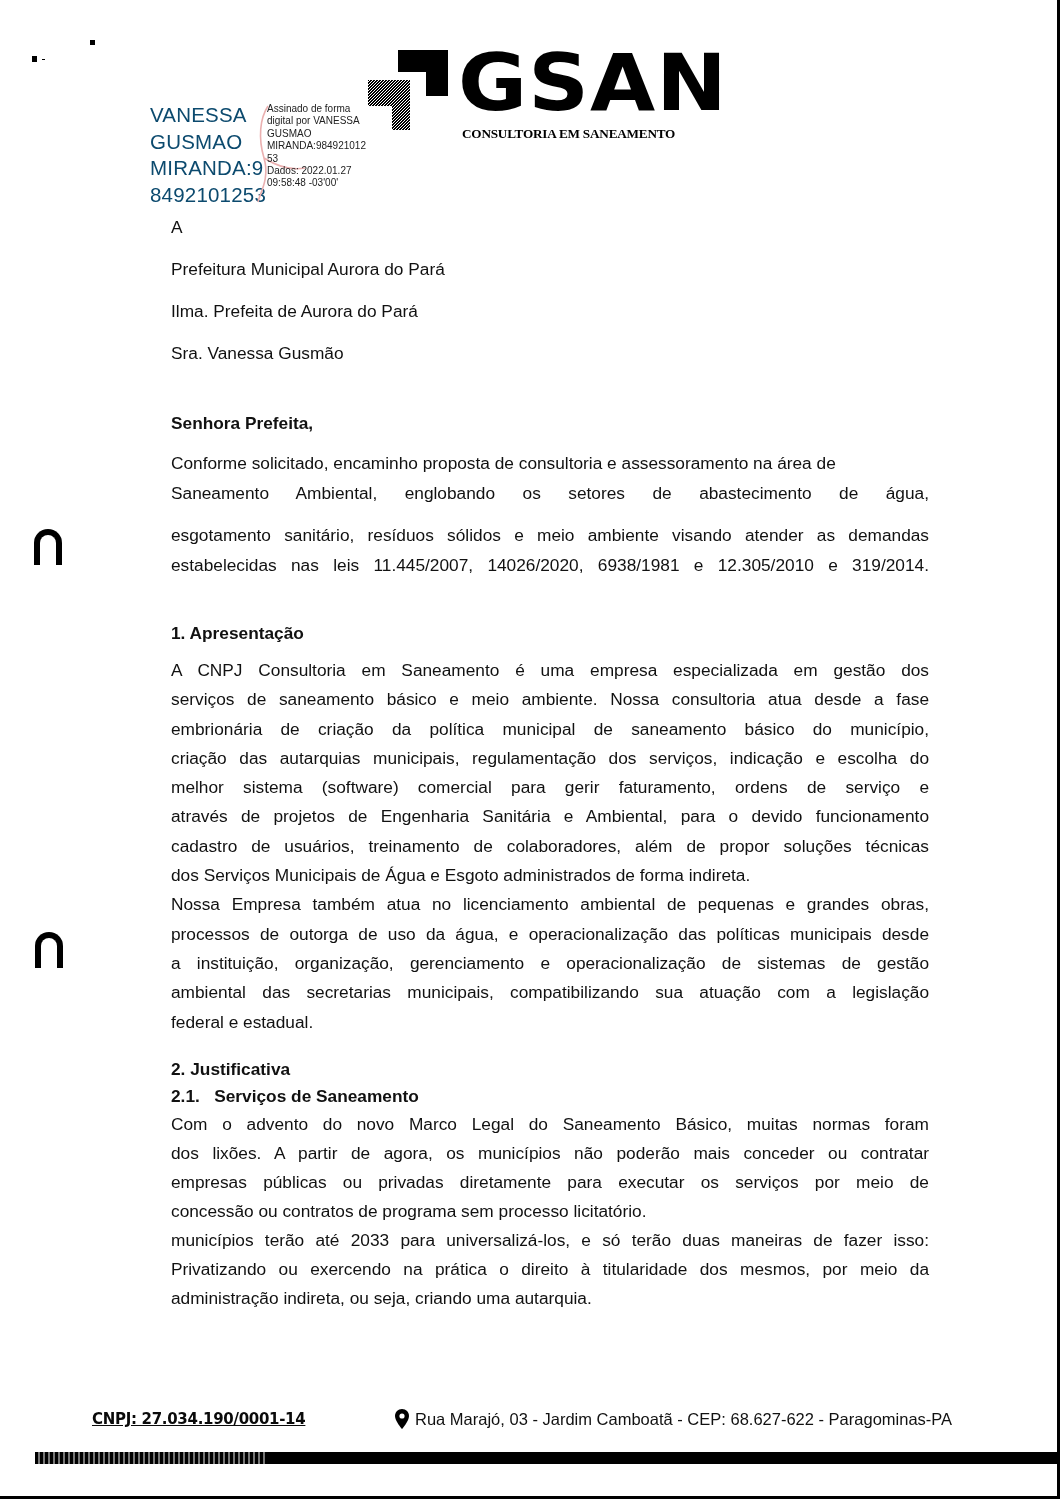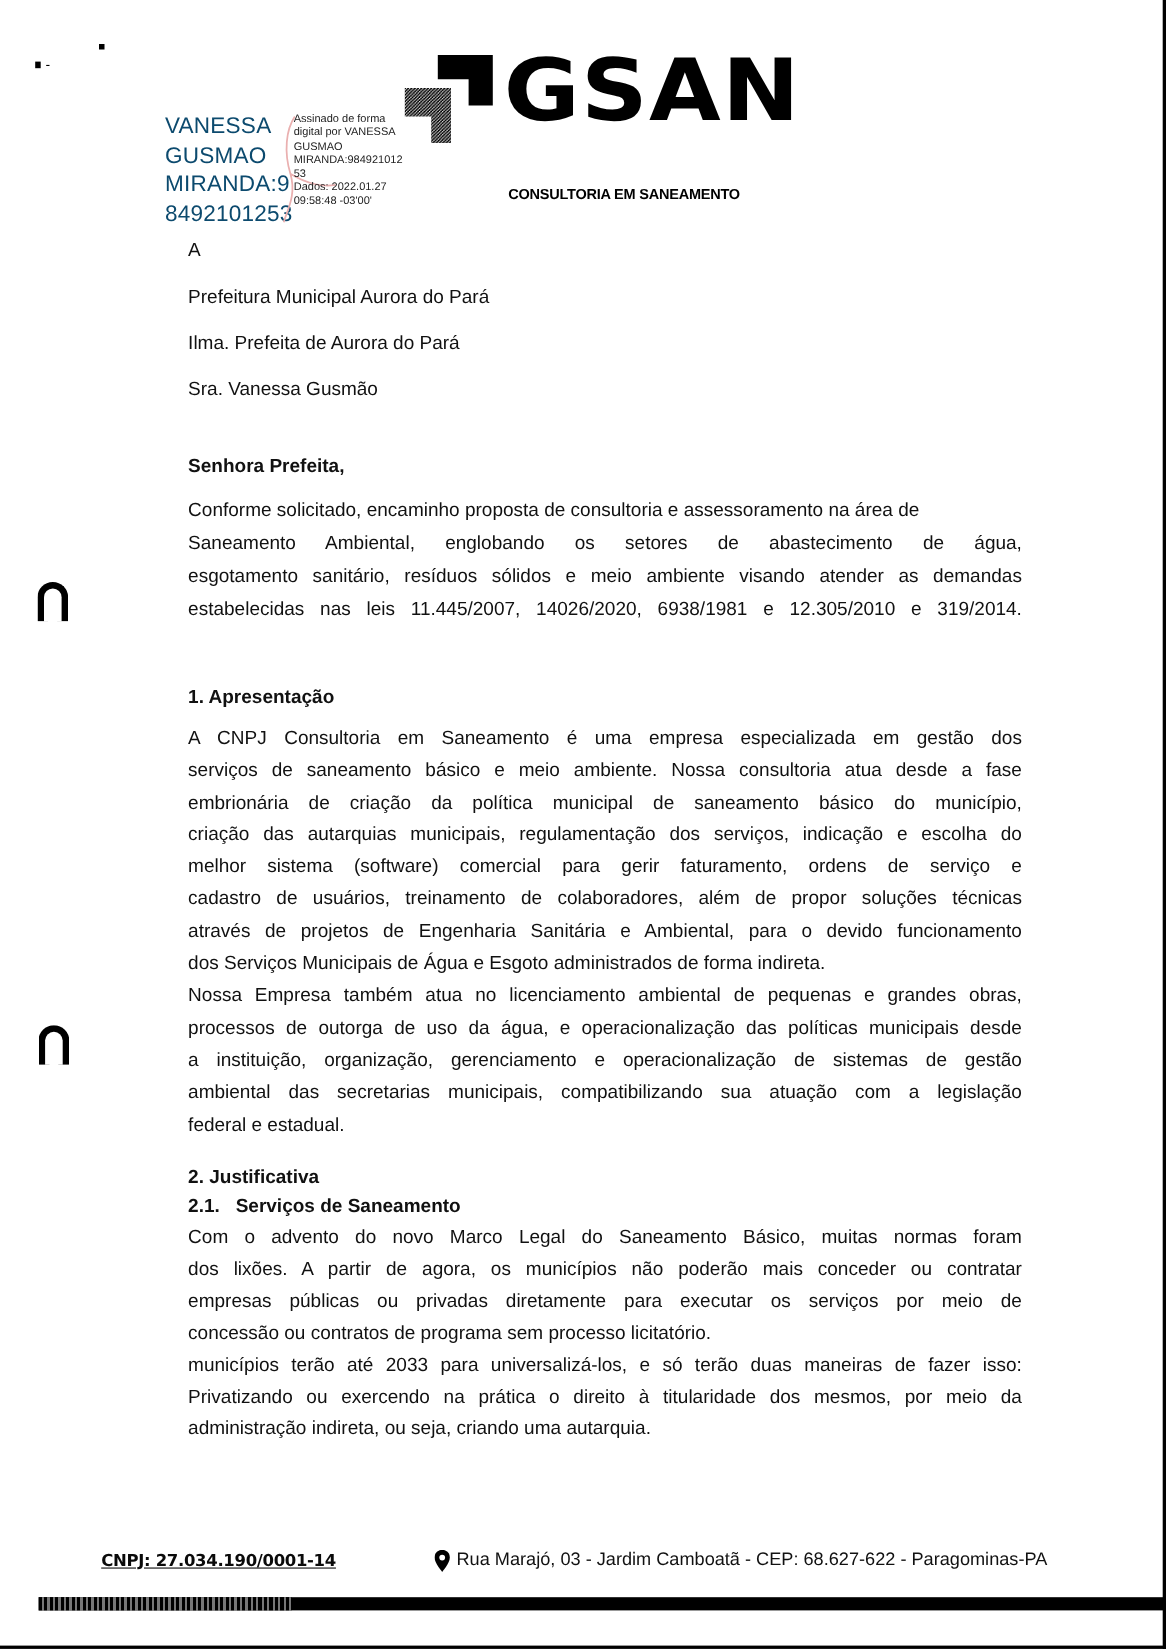--- a/index.html
+++ b/index.html
@@ -12,37 +12,37 @@
 
   
   .sig-name { left:150px; top:102px; font-size:20.5px; line-height:26.5px; color:#0c4a6e; letter-spacing:0.2px; }
   .sig-mark { left:250px; top:98px; width:60px; height:110px; }
   .sig-detail { left:267px; top:103px; font-size:10px; line-height:12.4px; color:#222; }
 
   
   .logo-mark { left:366px; top:50px; width:84px; height:82px; }
   .logo-word { left:458px; top:38px; font-family:"DejaVu Sans", sans-serif; font-weight:bold;
                font-size:78px; line-height:90px; letter-spacing:1px; color:#000; transform:scaleX(1.08); transform-origin:left top; }
-  .logo-sub { left:462px; top:126px; font-family:Liberation Sans, sans-serif; font-weight:bold;
-              font-size:13.2px; letter-spacing:-0.2px; color:#000;margin-top:43px; }
+  .logo-sub { left:462px; top:126px; font-family:Liberation Serif, serif; font-weight:bold;
+              font-size:13.2px; letter-spacing:-0.2px; color:#000; }
 
   
   .txt { left:171px; width:758px; font-size:17.3px; color:#111; }
   .line { font-size:17.3px; line-height:30px; }
   .just { text-align:justify; text-align-last:left; }
   .b { font-weight:bold; }
   .para-dense { line-height:29.3px; }
 
   
   .hole { position:absolute; width:28px; height:36px; border:6px solid #000; border-bottom:none;
           border-radius:16px 16px 0 0; box-sizing:border-box; }
 
   
   .footer-cnpj { left:92px; top:1410px; font-family:"DejaVu Sans", sans-serif; font-weight:bold; font-size:15px; letter-spacing:-0.3px;text-decoration:underline; }
-  .footer-addr { left:395px; top:1409px; font-size:16.5px; color:#111; display:flex; gap:6px; }
+  .footer-addr { left:395px; top:1409px; font-size:16.5px; color:#111; display:flex; align-items:center; gap:6px; }
   .footer-bar { left:35px; top:1452px; width:1025px; height:12px; background:#000; }
   .footer-bar-l { left:35px; top:1452px; width:230px; height:12px;
                   background:repeating-linear-gradient(90deg,#000 0 3px,#777 3px 5px); }
   .bottom-rule { left:0; top:1496px; width:1060px; height:3px; background:#000; }
   .right-rule { left:1057px; top:0; width:3px; height:1499px; background:#000; }
 </style>
 </head>
 <body>
 
 <div class="speck" style="left:90px;top:40px;width:5px;height:5px;"></div>
@@ -89,33 +89,33 @@
 <div class="abs txt line" style="top:212px;">A</div>
 <div class="abs txt line" style="top:254px;">Prefeitura Municipal Aurora do Pará</div>
 <div class="abs txt line" style="top:296px;">Ilma. Prefeita de Aurora do Pará</div>
 <div class="abs txt line" style="top:338px;">Sra. Vanessa Gusmão</div>
 
 <div class="abs txt line b" style="top:408px;">Senhora Prefeita,</div>
 
 <div class="abs txt" style="top:448px;">
   <div class="line just">Conforme solicitado, encaminho proposta de consultoria e assessoramento na área de</div>
   <div class="line just" style="text-align-last:justify;">Saneamento Ambiental, englobando os setores de abastecimento de água,</div>
-  <div class="line just" style="text-align-last:justify;">esgotamento sanitário, resíduos sólidos e meio ambiente visando atender as demandas</div>
+  <div class="line just" style="text-align-last:justify;margin-top:12px;">esgotamento sanitário, resíduos sólidos e meio ambiente visando atender as demandas</div>
   <div class="line just" style="text-align-last:justify;">estabelecidas nas leis 11.445/2007, 14026/2020, 6938/1981 e 12.305/2010 e 319/2014.</div>
 </div>
 
 <div class="abs txt line b" style="top:618px;">1.  Apresentação</div>
 <div class="abs txt para-dense" style="top:656px;">
   <div class="para-dense" style="text-align:justify;text-align-last:justify;">A CNPJ Consultoria em Saneamento é uma empresa especializada em gestão dos</div>
   <div class="para-dense" style="text-align:justify;text-align-last:justify;">serviços de saneamento básico e meio ambiente. Nossa consultoria atua desde a fase</div>
   <div class="para-dense" style="text-align:justify;text-align-last:justify;">embrionária de criação da política municipal de saneamento básico do município,</div>
   <div class="para-dense" style="text-align:justify;text-align-last:justify;">criação das autarquias municipais, regulamentação dos serviços, indicação e escolha do</div>
   <div class="para-dense" style="text-align:justify;text-align-last:justify;">melhor sistema (software) comercial para gerir faturamento, ordens de serviço e</div>
+  <div class="para-dense" style="text-align:justify;text-align-last:justify;">através de projetos de Engenharia Sanitária e Ambiental, para o devido funcionamento</div>
   <div class="para-dense" style="text-align:justify;text-align-last:justify;">cadastro de usuários, treinamento de colaboradores, além de propor soluções técnicas</div>
-  <div class="para-dense" style="text-align:justify;text-align-last:justify;">através de projetos de Engenharia Sanitária e Ambiental, para o devido funcionamento</div>
   <div class="para-dense">dos Serviços Municipais de Água e Esgoto administrados de forma indireta.</div>
   <div class="para-dense" style="text-align:justify;text-align-last:justify;">Nossa Empresa também atua no licenciamento ambiental de pequenas e grandes obras,</div>
   <div class="para-dense" style="text-align:justify;text-align-last:justify;">processos de outorga de uso da água, e operacionalização das políticas municipais desde</div>
   <div class="para-dense" style="text-align:justify;text-align-last:justify;">a instituição, organização, gerenciamento e operacionalização de sistemas de gestão</div>
   <div class="para-dense" style="text-align:justify;text-align-last:justify;">ambiental das secretarias municipais, compatibilizando sua atuação com a legislação</div>
   <div class="para-dense">federal e estadual.</div>
 </div>
 
 <div class="abs txt b" style="top:1056px;line-height:26px;">2.  Justificativa</div>
 <div class="abs txt b" style="top:1083px;line-height:26px;white-space:pre;">2.1.   Serviços de Saneamento</div>

